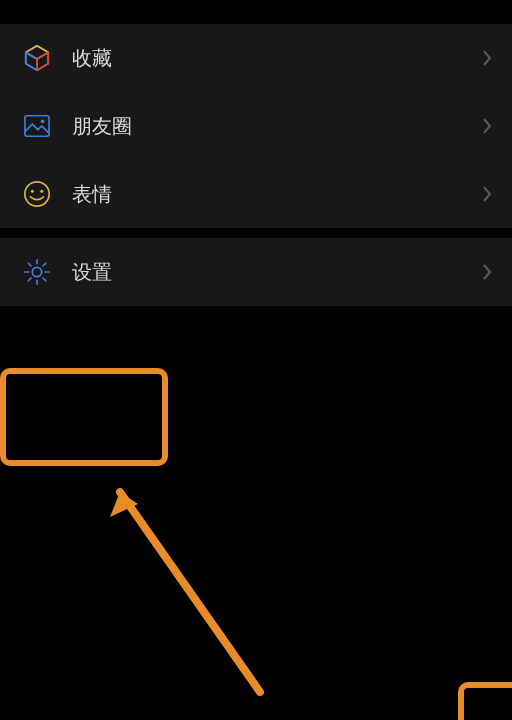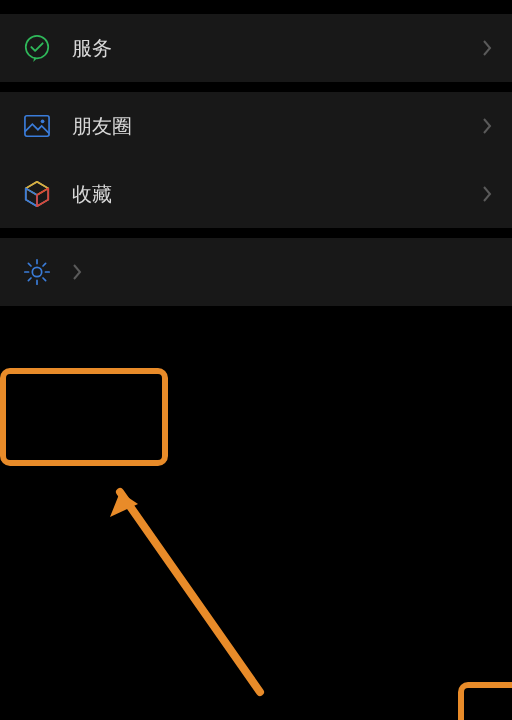--- a/index.html
+++ b/index.html
@@ -72,87 +72,87 @@
     top: 472px;
     pointer-events: none;
   }
 </style>
 </head>
 <body>
 
 <div class="screen">
   <div class="divider-top"></div>
 
-  <div class="group">
-    <div class="row">
-      <span class="icon-wrap">
-        <svg width="30" height="30" viewBox="0 0 32 32" fill="none" stroke="#2fb85a" stroke-width="1.8">
-          <circle cx="16" cy="15" r="12"></circle>
-          <path d="M16 27 L12 31 L13 26" fill="#2fb85a" stroke="none"></path>
-          <path d="M10 15 L14 19 L22 11" stroke="#2fb85a" stroke-width="2" fill="none" stroke-linecap="round" stroke-linejoin="round"></path>
-        </svg>
-      </span>
-      <span class="label">服务</span>
-      <span class="chevron">
-        <svg width="10" height="18" viewBox="0 0 10 18" fill="none" stroke="#5a5a5a" stroke-width="2">
-            <path d="M2 2 L8 9 L2 16"></path>
-          </svg>
-      </span>
-    </div>
-  </div>
 
   <div class="gap"></div>
 
   <div class="group">
-    <div class="row">
-      <span class="icon-wrap">
-        <svg width="30" height="26" viewBox="0 0 32 28" fill="none" stroke="#3a7cd9" stroke-width="1.8">
-          <rect x="3" y="3" width="26" height="22" rx="2"></rect>
-          <path d="M3 20 L11 12 L17 18 L21 14 L29 22"></path>
-          <circle cx="22" cy="9" r="2" fill="#3a7cd9" stroke="none"></circle>
-        </svg>
-      </span>
-      <span class="label">朋友圈</span>
-      <span class="chevron">
-        <svg width="10" height="18" viewBox="0 0 10 18" fill="none" stroke="#5a5a5a" stroke-width="2">
-            <path d="M2 2 L8 9 L2 16"></path>
-          </svg>
-      </span>
-    </div>
-
     <div class="row">
       <span class="icon-wrap">
         <svg width="30" height="30" viewBox="0 0 32 32" fill="none" stroke-width="1.8" stroke-linejoin="round">
           <path d="M16 3 L28 10 L28 22 L16 29 L4 22 L4 10 Z" stroke="#999"></path>
           <path d="M16 3 L28 10 L16 17 L4 10 Z" stroke="#d9b13a"></path>
           <path d="M16 17 L16 29 L4 22 L4 10 Z" stroke="#3a7cd9"></path>
           <path d="M16 17 L28 10 L28 22 L16 29 Z" stroke="#d9453a"></path>
         </svg>
       </span>
       <span class="label">收藏</span>
       <span class="chevron">
         <svg width="10" height="18" viewBox="0 0 10 18" fill="none" stroke="#5a5a5a" stroke-width="2">
             <path d="M2 2 L8 9 L2 16"></path>
           </svg>
       </span>
     </div>
 
+    <div class="row">
+      <span class="icon-wrap">
+        <svg width="30" height="26" viewBox="0 0 32 28" fill="none" stroke="#3a7cd9" stroke-width="1.8">
+          <rect x="3" y="3" width="26" height="22" rx="2"></rect>
+          <path d="M3 20 L11 12 L17 18 L21 14 L29 22"></path>
+          <circle cx="22" cy="9" r="2" fill="#3a7cd9" stroke="none"></circle>
+        </svg>
+      </span>
+      <span class="label">朋友圈</span>
+      <span class="chevron">
+        <svg width="10" height="18" viewBox="0 0 10 18" fill="none" stroke="#5a5a5a" stroke-width="2">
+            <path d="M2 2 L8 9 L2 16"></path>
+          </svg>
+      </span>
+    </div>
 
+
+    <div class="row">
+      <span class="icon-wrap">
+        <svg width="30" height="30" viewBox="0 0 32 32" fill="none" stroke="#d9b13a" stroke-width="1.8">
+          <circle cx="16" cy="16" r="13"></circle>
+          <circle cx="11" cy="13" r="1.6" fill="#d9b13a" stroke="none"></circle>
+          <circle cx="21" cy="13" r="1.6" fill="#d9b13a" stroke="none"></circle>
+          <path d="M9 19 Q16 25 23 19" stroke-linecap="round"></path>
+        </svg>
+      </span>
+      <span class="label">表情</span>
+      <span class="chevron">
+        <svg width="10" height="18" viewBox="0 0 10 18" fill="none" stroke="#5a5a5a" stroke-width="2">
+            <path d="M2 2 L8 9 L2 16"></path>
+          </svg>
+      </span>
+    </div>
   </div>
 
   <div class="gap"></div>
 
   <div class="group">
     <div class="row">
       <span class="icon-wrap">
         <svg width="30" height="30" viewBox="0 0 32 32" fill="none" stroke="#3a7cd9" stroke-width="1.8">
           <circle cx="16" cy="16" r="5"></circle>
           <path d="M16 3 L16 7 M16 25 L16 29 M3 16 L7 16 M25 16 L29 16 M6.8 6.8 L9.6 9.6 M22.4 22.4 L25.2 25.2 M6.8 25.2 L9.6 22.4 M22.4 9.6 L25.2 6.8" stroke-linecap="round"></path>
         </svg>
       </span>
+      <span class="label">设置</span>
       <span class="chevron">
         <svg width="10" height="18" viewBox="0 0 10 18" fill="none" stroke="#5a5a5a" stroke-width="2">
             <path d="M2 2 L8 9 L2 16"></path>
           </svg>
       </span>
     </div>
   </div>
 
   <div class="annotation-box1"></div>
   <div class="annotation-box2"></div>

